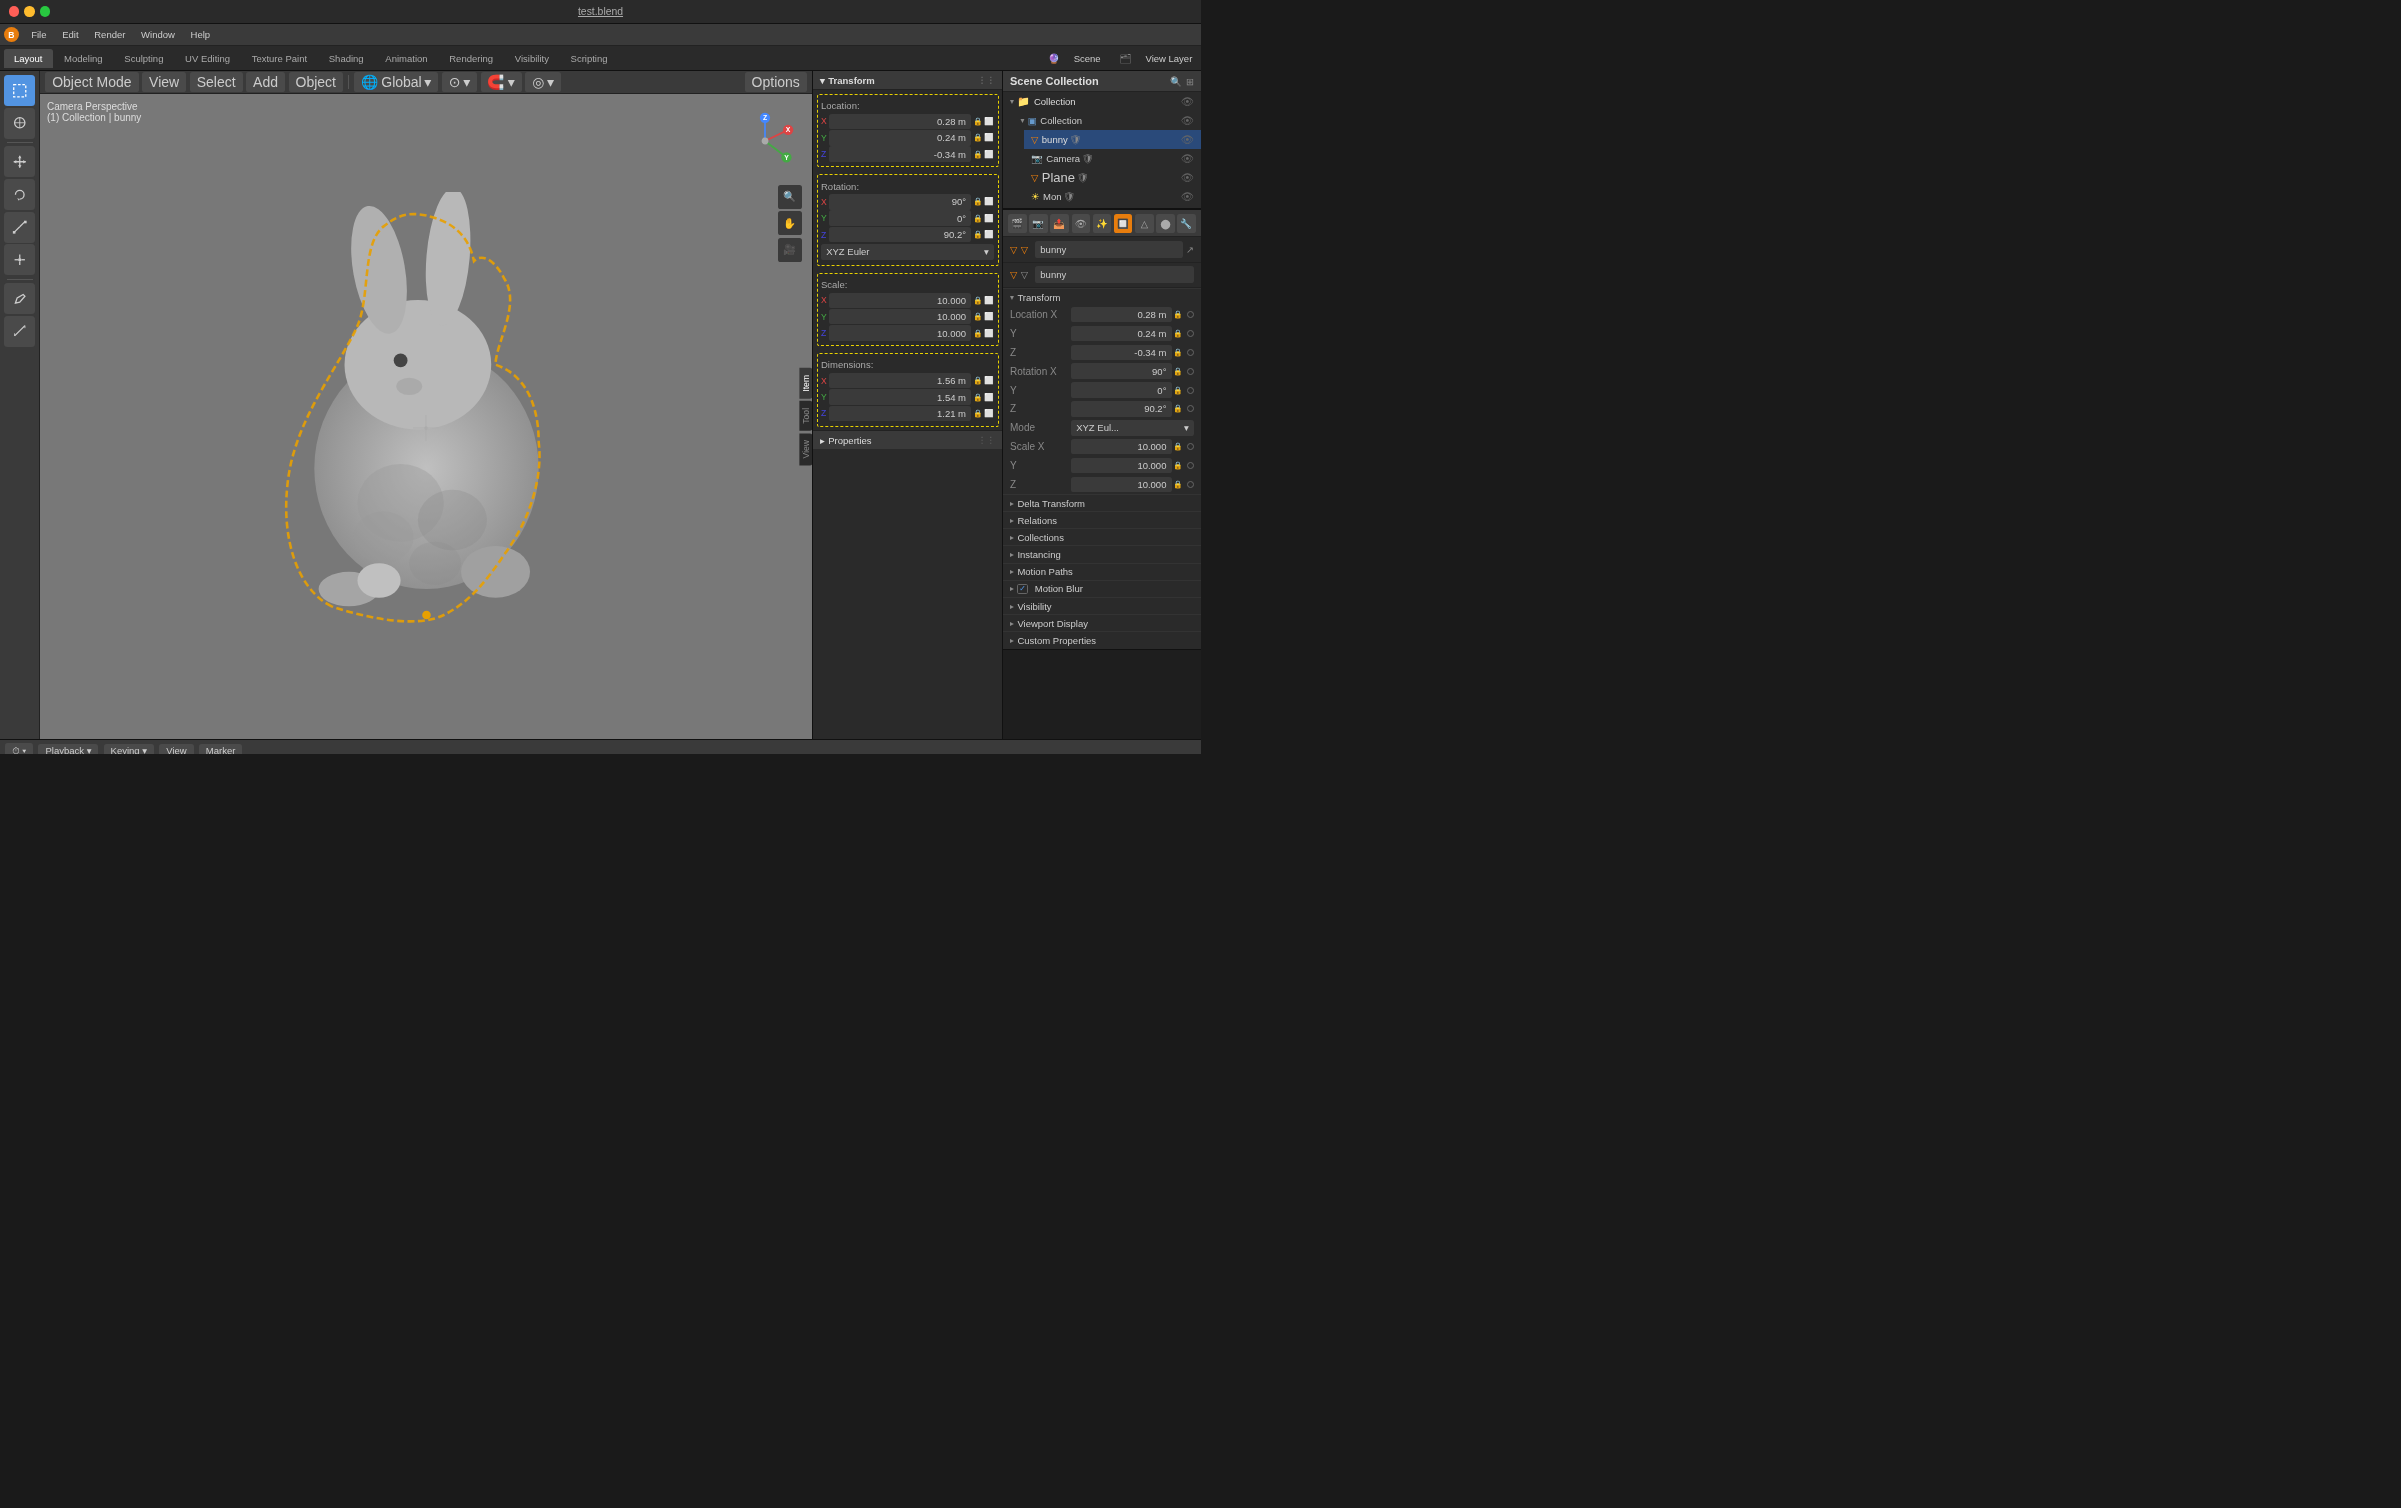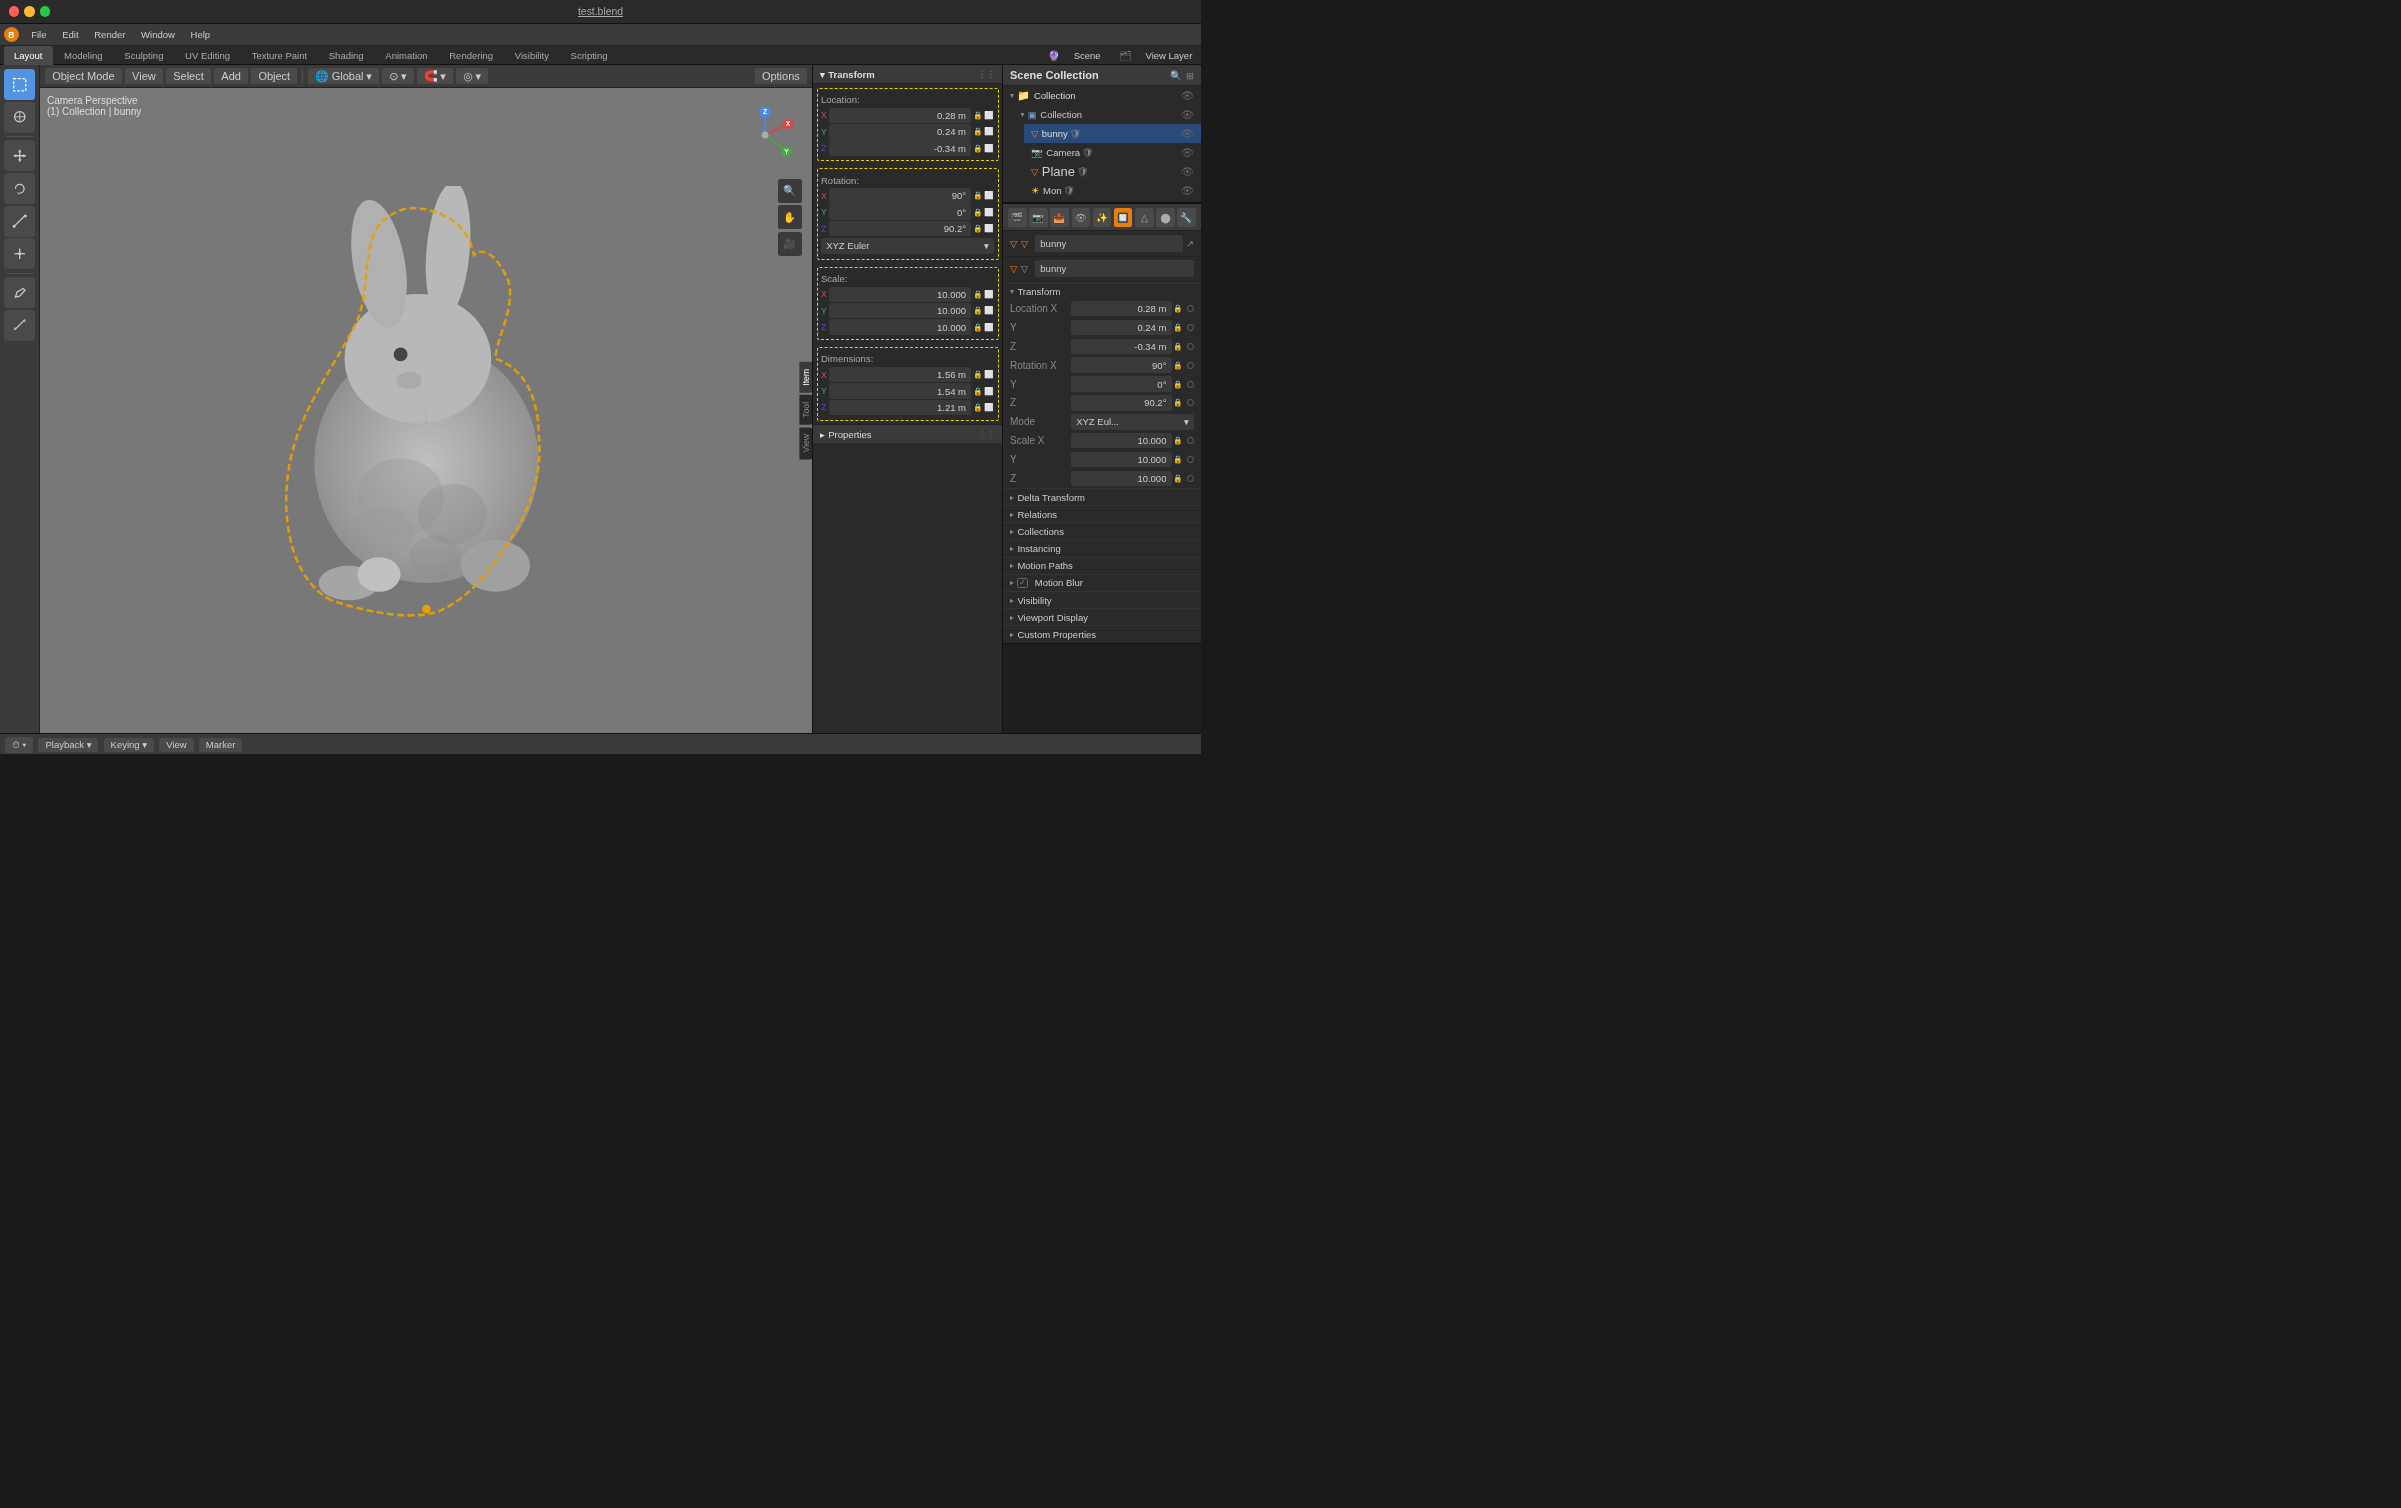--- a/index.html
+++ b/index.html
@@ -62,21 +62,21 @@
       background: #e87d0d;
       border-radius: 50%;
       margin-right: 3.5px;
       display: flex; align-items: center; justify-content: center;
       font-size: 8.6px; color: white; font-weight: bold;
     }
 
     
     #workspace-tabs {
       background: #2a2a2a;
-      height: 19px;
+      height: 25px;
       display: flex;
       align-items: center;
       padding: 0 3.5px;
       gap: 0.9px;
       border-bottom: 0.9px solid #111;
       position: relative;
     }
     .ws-tab {
       padding: 2.6px 10.4px;
       font-size: 9.5px;
@@ -129,21 +129,21 @@
       display: flex;
       align-items: center;
       padding: 0 5.2px;
       gap: 3.5px;
       border-bottom: 0.9px solid #222;
     }
     .vh-btn {
       padding: 1.7px 7px;
       background: #4a4a4a;
       border-radius: 2.6px;
-      font-size: 11px;
+      font-size: 14px;
       color: #ccc;
       cursor: pointer;
       display: flex; align-items: center; gap: 2.6px;
     }
     .vh-separator { width: 0.9px; height: 14px; background: #555; margin: 0 1.7px; }
 
     
     #viewport {
       flex: 1;
       position: relative;

